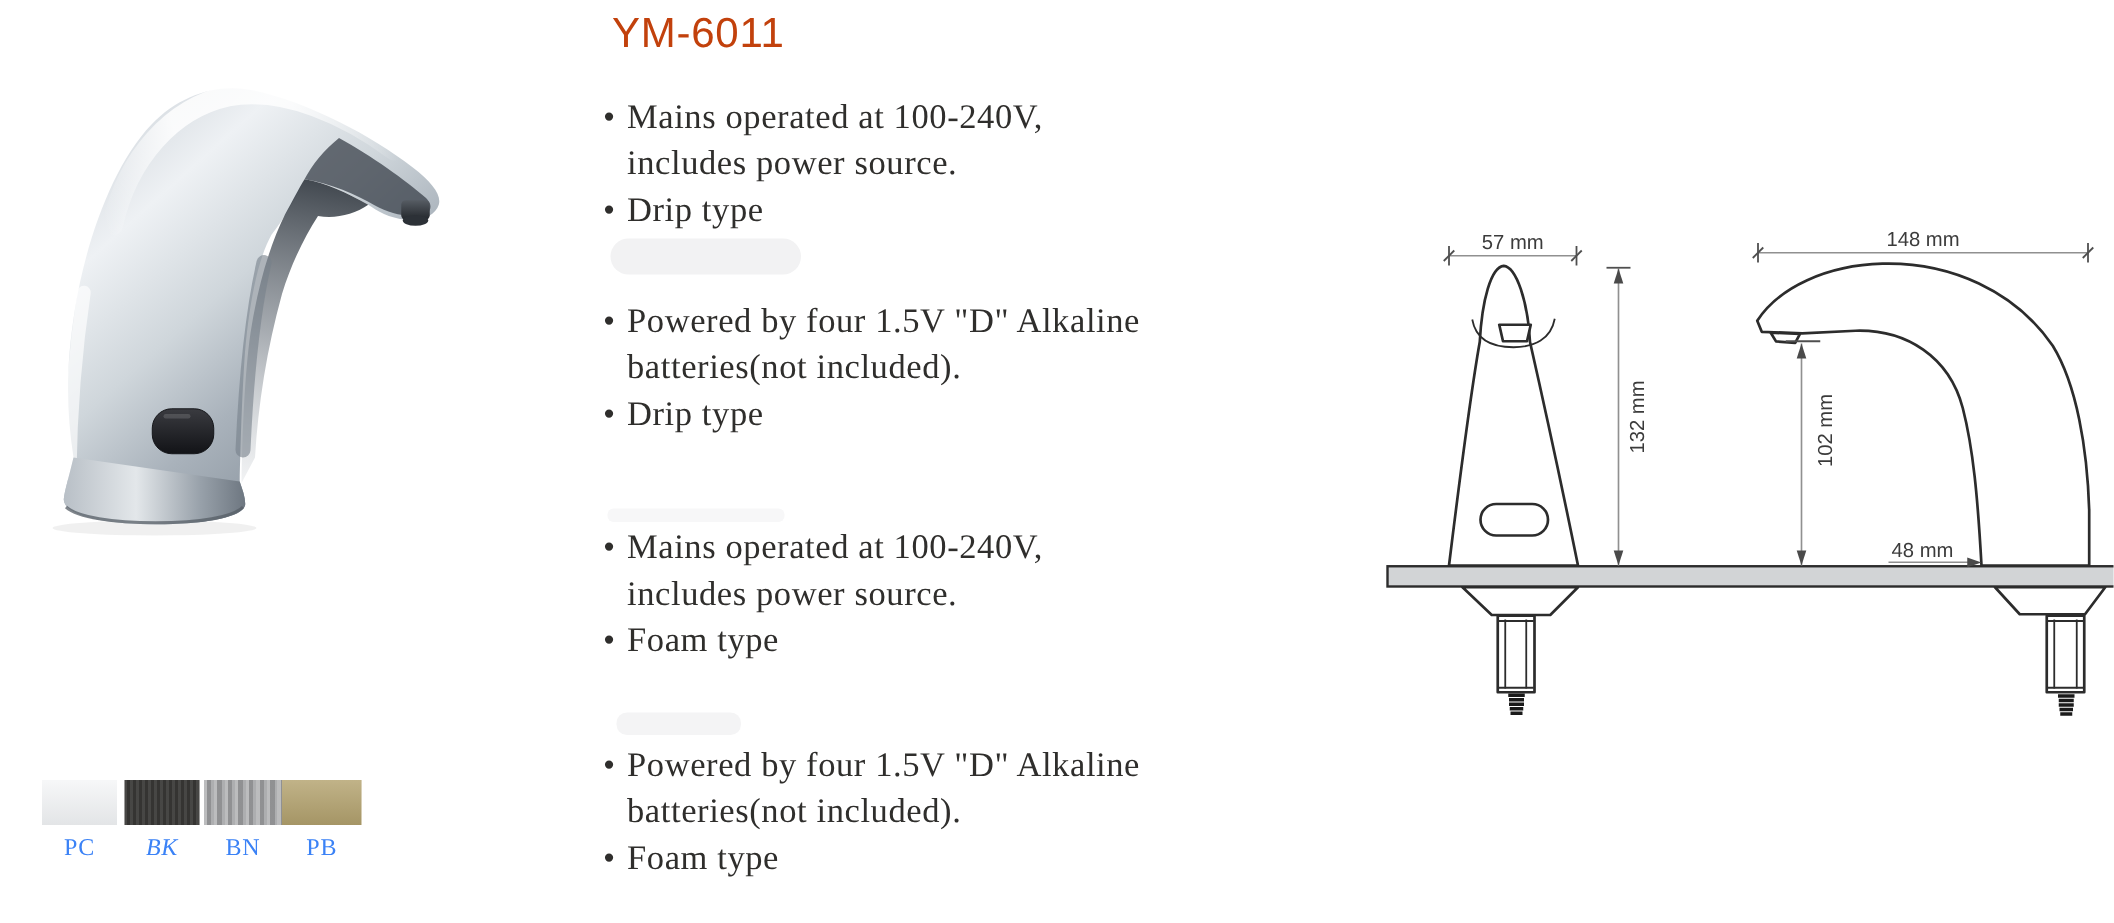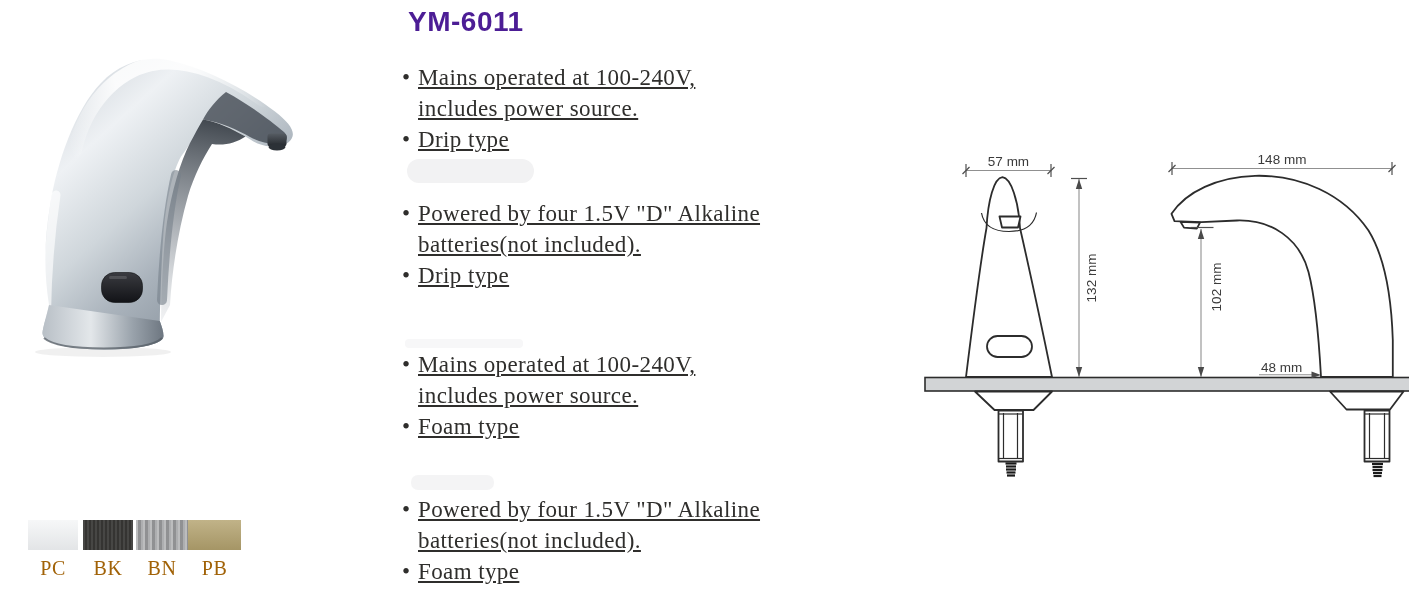--- a/index.html
+++ b/index.html
@@ -15,34 +15,34 @@
   .swatch + .swatch{margin-left:0;}
   .chip{height:30px;position:relative;overflow:hidden;}
   .chip.pc{width:50px;margin-right:5px;}
   .chip.bk{width:50px;margin-right:3px;}
   .chip.bn{width:52px;margin-right:0;}
   .chip.pb{width:53px;}
   .sw-pc .chip::after{content:"";position:absolute;inset:0;background:linear-gradient(180deg,rgba(255,255,255,.55),rgba(0,0,0,.04));}
   .sw-bk .chip::after{content:"";position:absolute;inset:0;background:repeating-linear-gradient(90deg,rgba(255,255,255,.06) 0 2px,rgba(0,0,0,.12) 2px 4px);}
   .sw-bn .chip::after{content:"";position:absolute;inset:0;background:repeating-linear-gradient(90deg,rgba(255,255,255,.28) 0 2px,rgba(90,90,92,.25) 2px 5px,rgba(255,255,255,.12) 5px 7px);}
   .sw-pb .chip::after{content:"";position:absolute;inset:0;background:linear-gradient(180deg,rgba(255,255,255,.18),rgba(0,0,0,.08));}
-  .sw-label{margin-top:7px;font-size:20px;color:#a16207;letter-spacing:.5px;}
+  .sw-label{margin-top:7px;font-size:16px;color:#3b82f6;letter-spacing:.5px;}
   .sw-pc .sw-label{margin-right:5px;}
-  .sw-bk .sw-label{margin-right:3px;}
+  .sw-bk .sw-label{margin-right:3px;font-style:italic;}
 
   
   .model-title{position:absolute;left:408px;top:6px;margin:0;
-      font-family:"Liberation Sans", sans-serif;font-weight:700;font-size:28px;
-      color:#4c1d95;letter-spacing:.5px;}
+      font-family:"Liberation Sans", sans-serif;font-weight:400;font-size:28px;
+      color:#c2410c;letter-spacing:.5px;}
   .feature-group{position:absolute;left:402px;width:382px;font-size:23px;
       line-height:31px;letter-spacing:.4px;color:#2f2e2c;}
   .fg1{top:62px}.fg2{top:198px}.fg3{top:349px}.fg4{top:494px}
   .bullet-item{position:relative;padding-left:16px;}
   .bullet{position:absolute;left:0;top:0;}
-  .l{display:block;text-decoration:underline;}
+  .l{display:block;}
 
   .artifact{position:absolute;pointer-events:none;}
   .a1{left:407px;top:159px;width:127px;height:24px;border-radius:12px;background:#f2f2f3;}
   .a2{left:405px;top:339px;width:118px;height:9px;border-radius:4px;background:#f7f7f8;}
   .a3{left:411px;top:475px;width:83px;height:15px;border-radius:7px;background:#f4f4f5;}
 
   
   .drawing-wrap{position:absolute;left:911px;top:138px;width:534px;height:348px;}
   .outline{fill:#fff;stroke:#2c2c2c;stroke-width:1.8;stroke-linejoin:round;}
   .thin{fill:none;stroke:#2c2c2c;stroke-width:1.2;}

